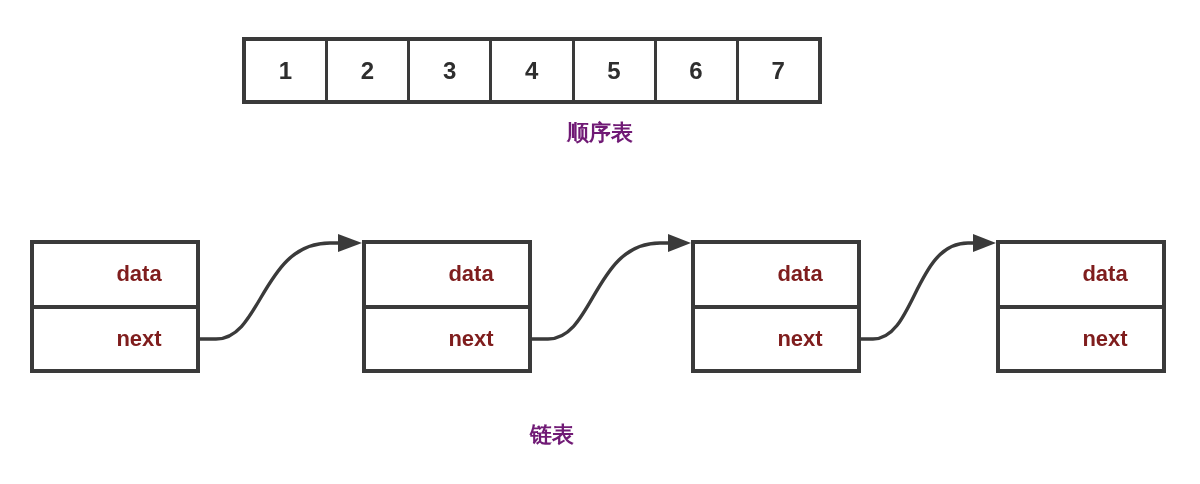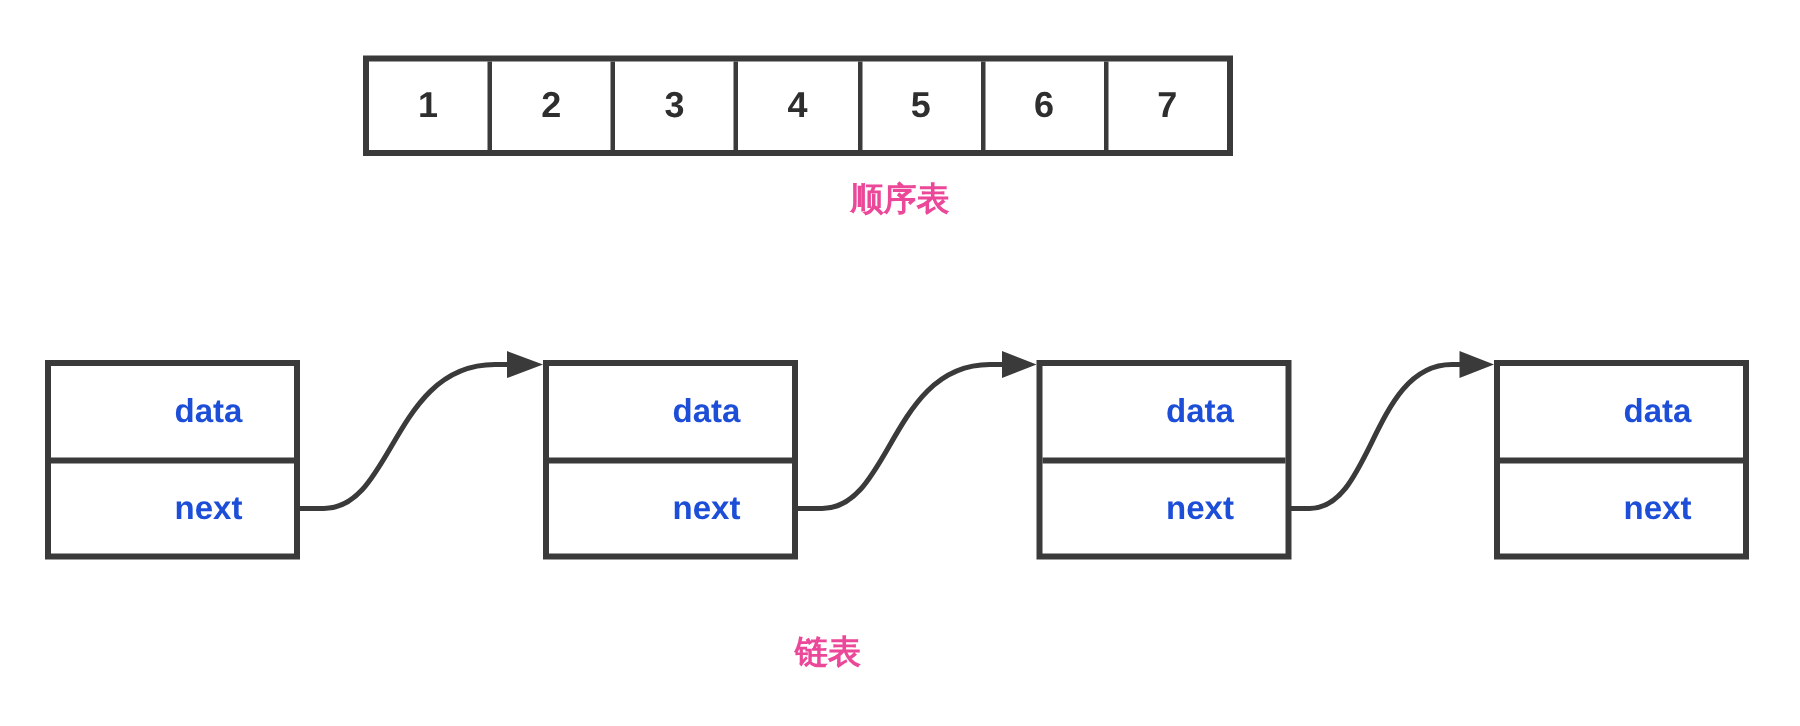--- a/index.html
+++ b/index.html
@@ -54,21 +54,21 @@
   }
   .array-cell:last-child {
     border-right: none;
   }
 
   .caption {
     position: absolute;
     text-align: center;
     font-size: 22px;
     font-weight: bold;
-    color: #ec4899;
+    color: #701a75;
     white-space: nowrap;
   }
   #array-caption {
     left: 0;
     top: 118px;
     width: 1200px;
   }
   #list-caption {
     left: 0;
     top: 420px;
@@ -87,21 +87,21 @@
     display: flex;
     flex-direction: column;
   }
   .node-field {
     flex: 1 1 0;
     display: flex;
     align-items: center;
     justify-content: center;
     font-size: 22px;
     font-weight: bold;
-    color: #1d4ed8;
+    color: #7f1d1d;
     line-height: 1;
     padding-left: 48px;
   }
   .node-field.data-field {
     border-bottom: 4px solid #3a3a3a;
   }
 
   #node-1 { left: 30px; }
   #node-2 { left: 362px; }
   #node-3 { left: 691px; }

